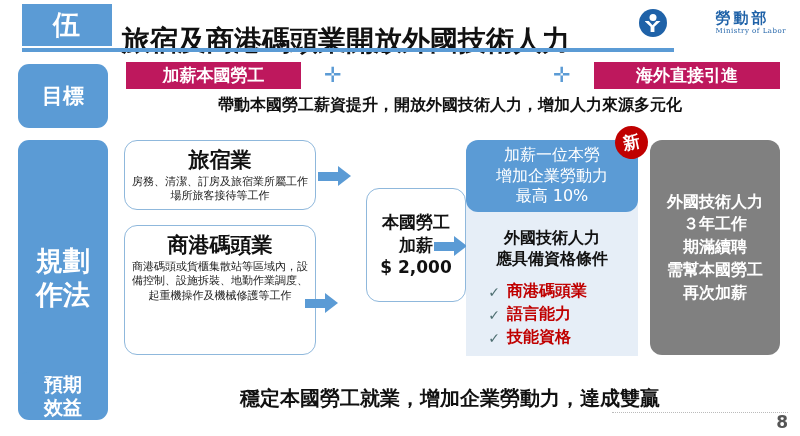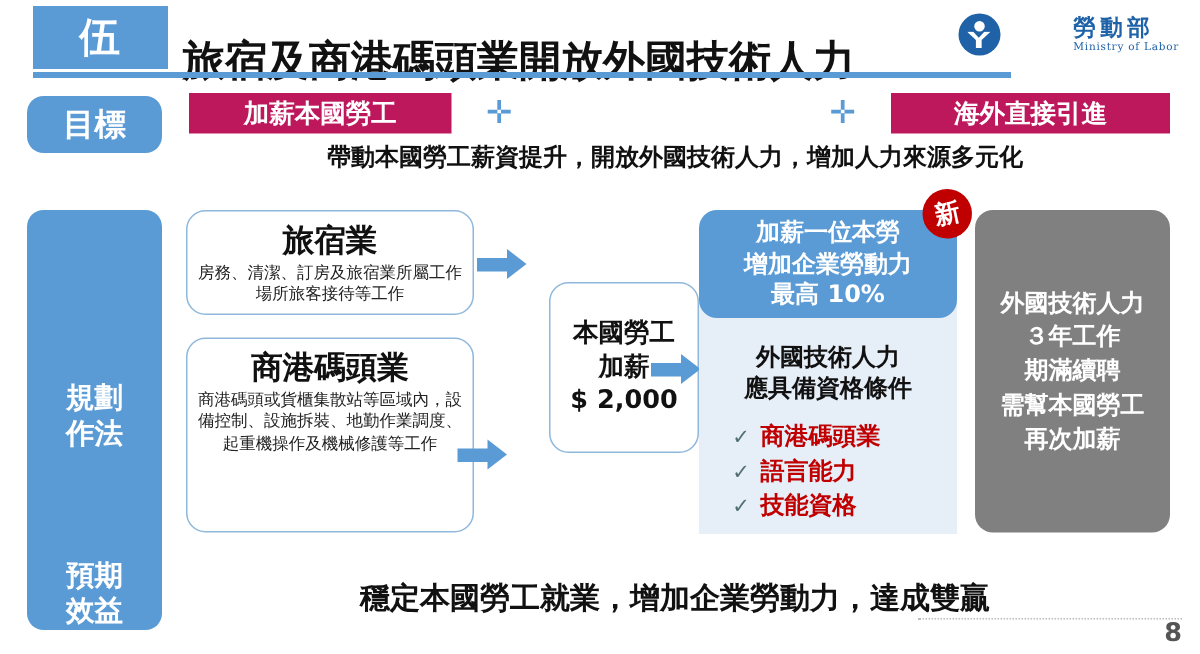--- a/index.html
+++ b/index.html
@@ -44,22 +44,22 @@
   .logo-txt{display:flex;flex-direction:column;line-height:1;margin-left:44px;}
   .logo-cn{font-size:15px;font-weight:bold;color:#1F62A8;letter-spacing:3px;}
   .logo-en{font-size:7px;color:#1F62A8;letter-spacing:.5px;margin-top:2px;font-family:"DejaVu Serif","Liberation Serif",serif;}
 
   
   .seclabel{
     position:absolute;background:#5B9BD5;border-radius:11px;color:#fff;
     display:flex;flex-direction:column;align-items:center;justify-content:center;
     font-weight:bold;text-align:center;
   }
-  #lbl-goal{left:18px;top:64px;width:90px;height:38px;font-size:21px;}
-  #lbl-plan{left:18px;top:140px;width:90px;height:276px;font-size:19px;line-height:1.25;}
+  #lbl-goal{left:18px;top:64px;width:90px;height:64px;font-size:21px;}
+  #lbl-plan{left:18px;top:140px;width:90px;height:276px;font-size:27px;line-height:1.25;}
   #lbl-benefit{left:18px;top:372px;width:90px;height:48px;font-size:19px;line-height:1.2;}
 
   
   .pill{
     position:absolute;top:62px;height:27px;background:#be185d;color:#fff;
     display:flex;align-items:center;justify-content:center;
     font-size:17px;font-weight:bold;
   }
   #pill-0{left:126px;width:175px;}
   #pill-1{left:368px;width:162px;}
@@ -106,21 +106,21 @@
 
   
   #panel{
     position:absolute;left:466px;top:166px;width:172px;height:190px;
     background:#E6EEF7;
   }
   #panel-head{
     position:absolute;left:466px;top:140px;width:172px;height:72px;
     background:#5B9BD5;border-radius:12px;color:#fff;
     display:flex;flex-direction:column;align-items:center;justify-content:center;
-    font-size:16px;font-weight:bold;line-height:1.28;text-align:left;
+    font-size:16px;font-weight:normal;line-height:1.28;text-align:left;
   }
   #panel-title{
     position:absolute;left:466px;top:228px;width:172px;
     text-align:center;font-size:16px;font-weight:bold;color:#111;line-height:1.3;
   }
   #panel-list{
     position:absolute;left:488px;top:280px;width:150px;
   }
   .li{display:flex;align-items:center;gap:7px;height:23px;}
   .li .ck{

